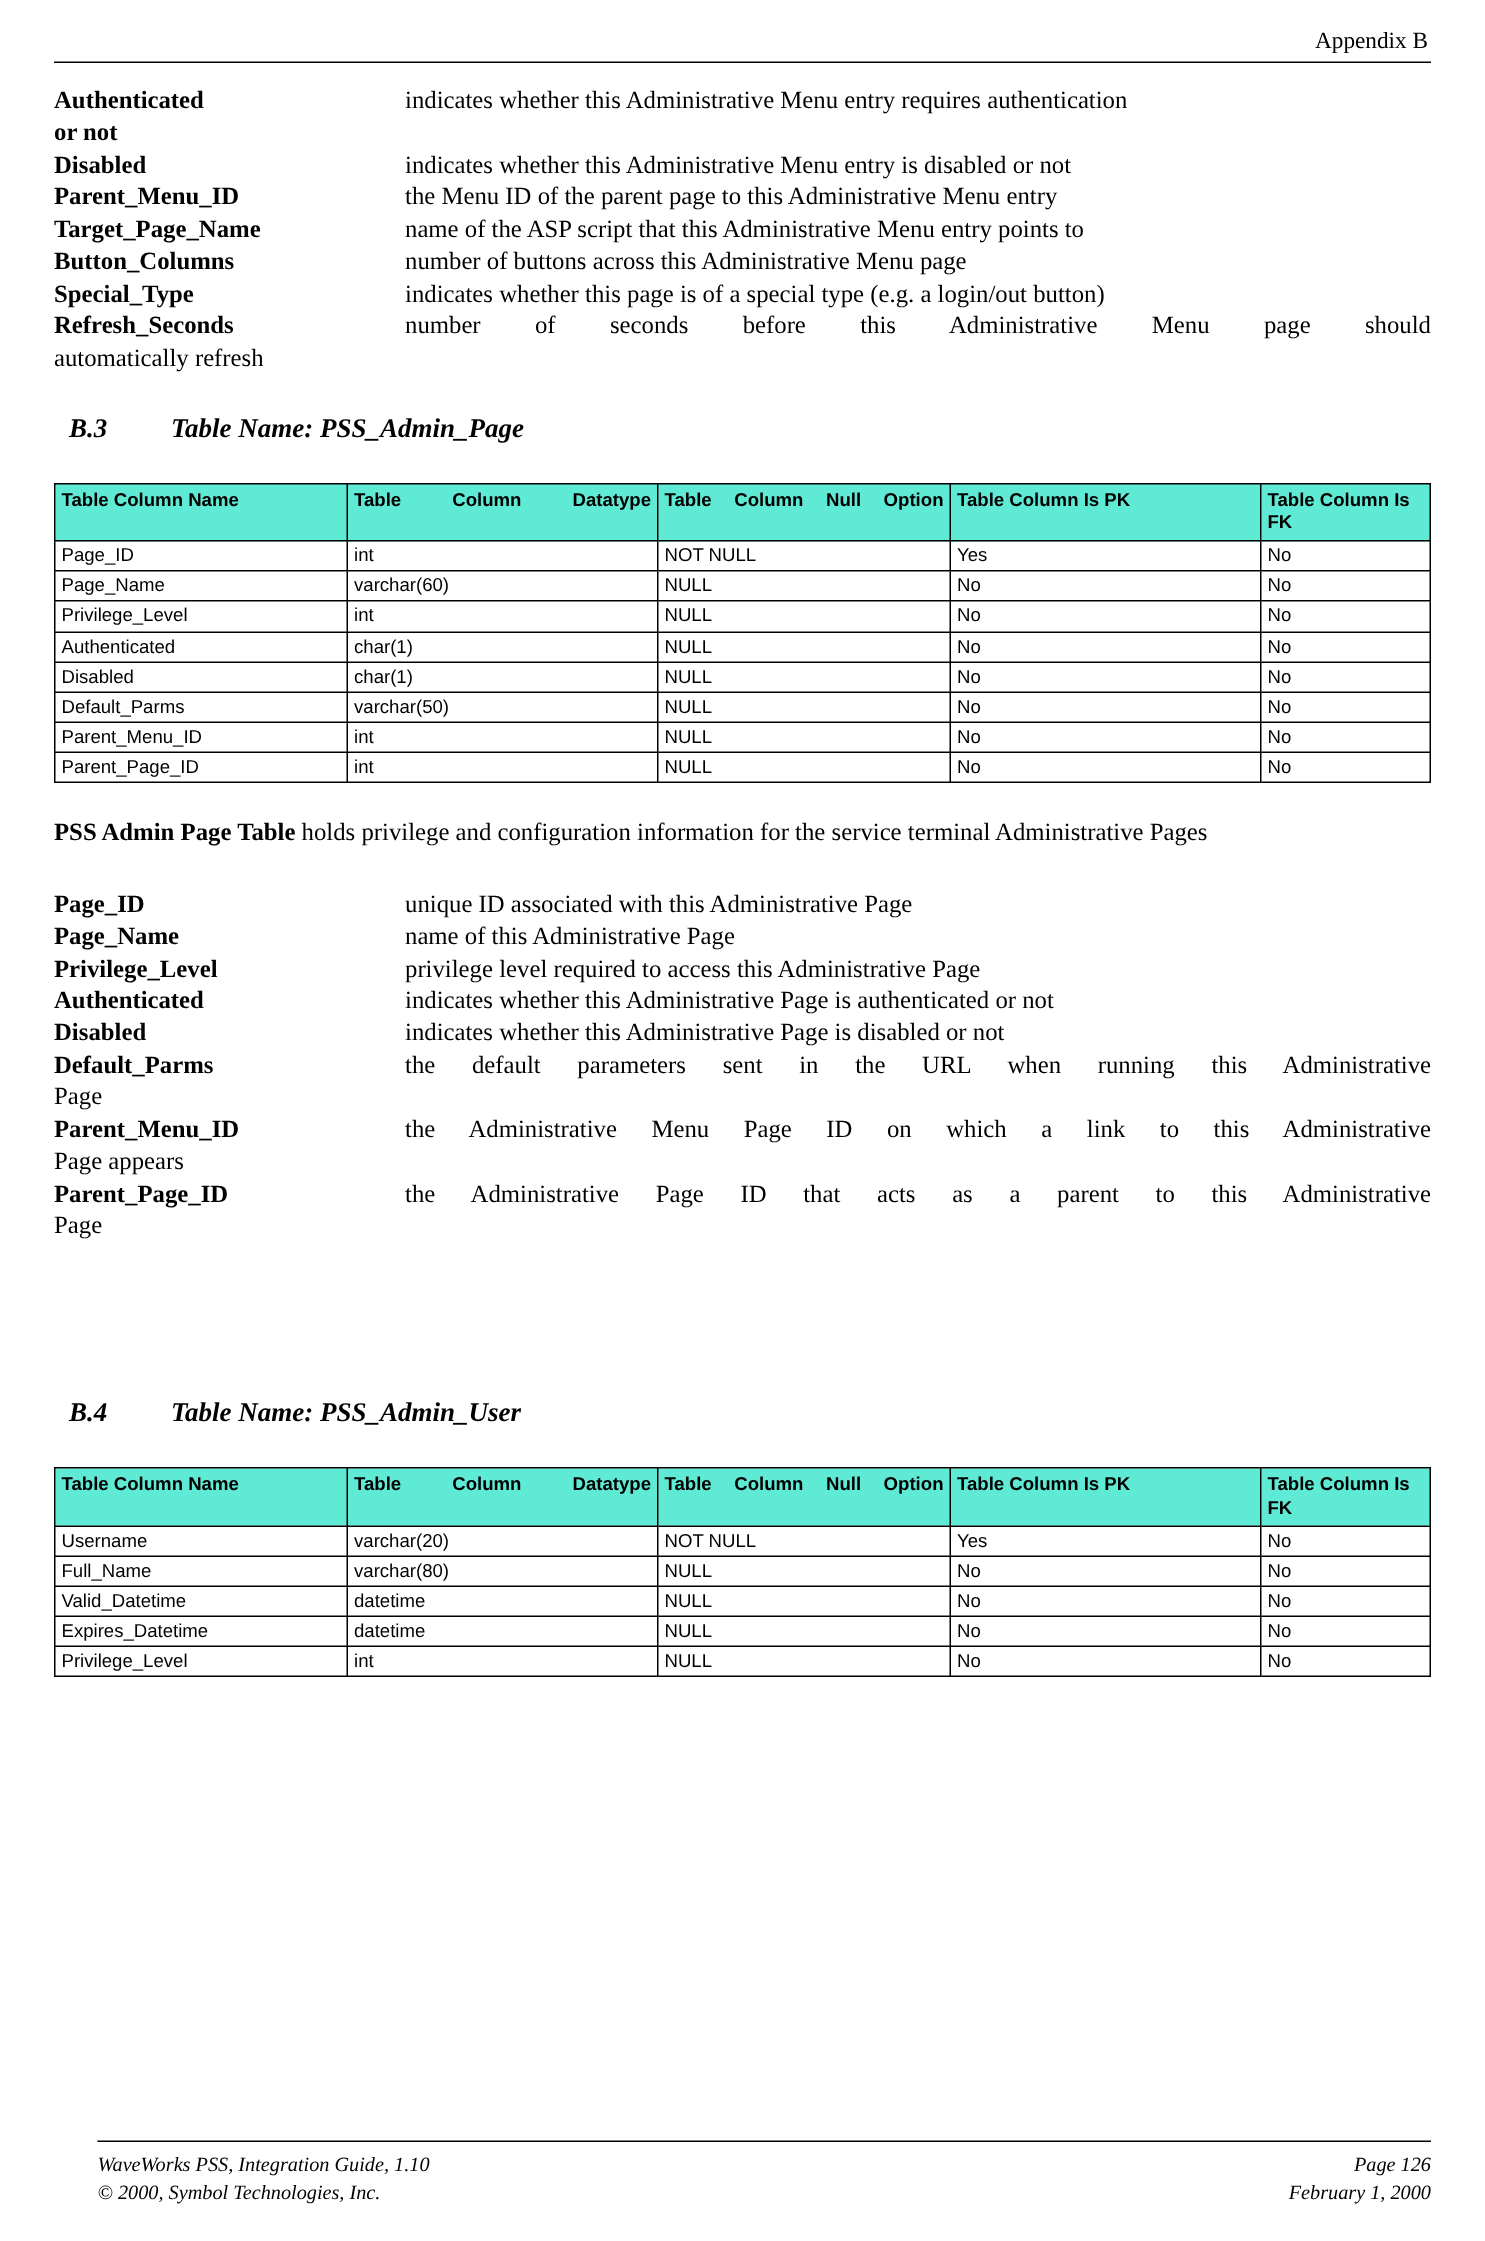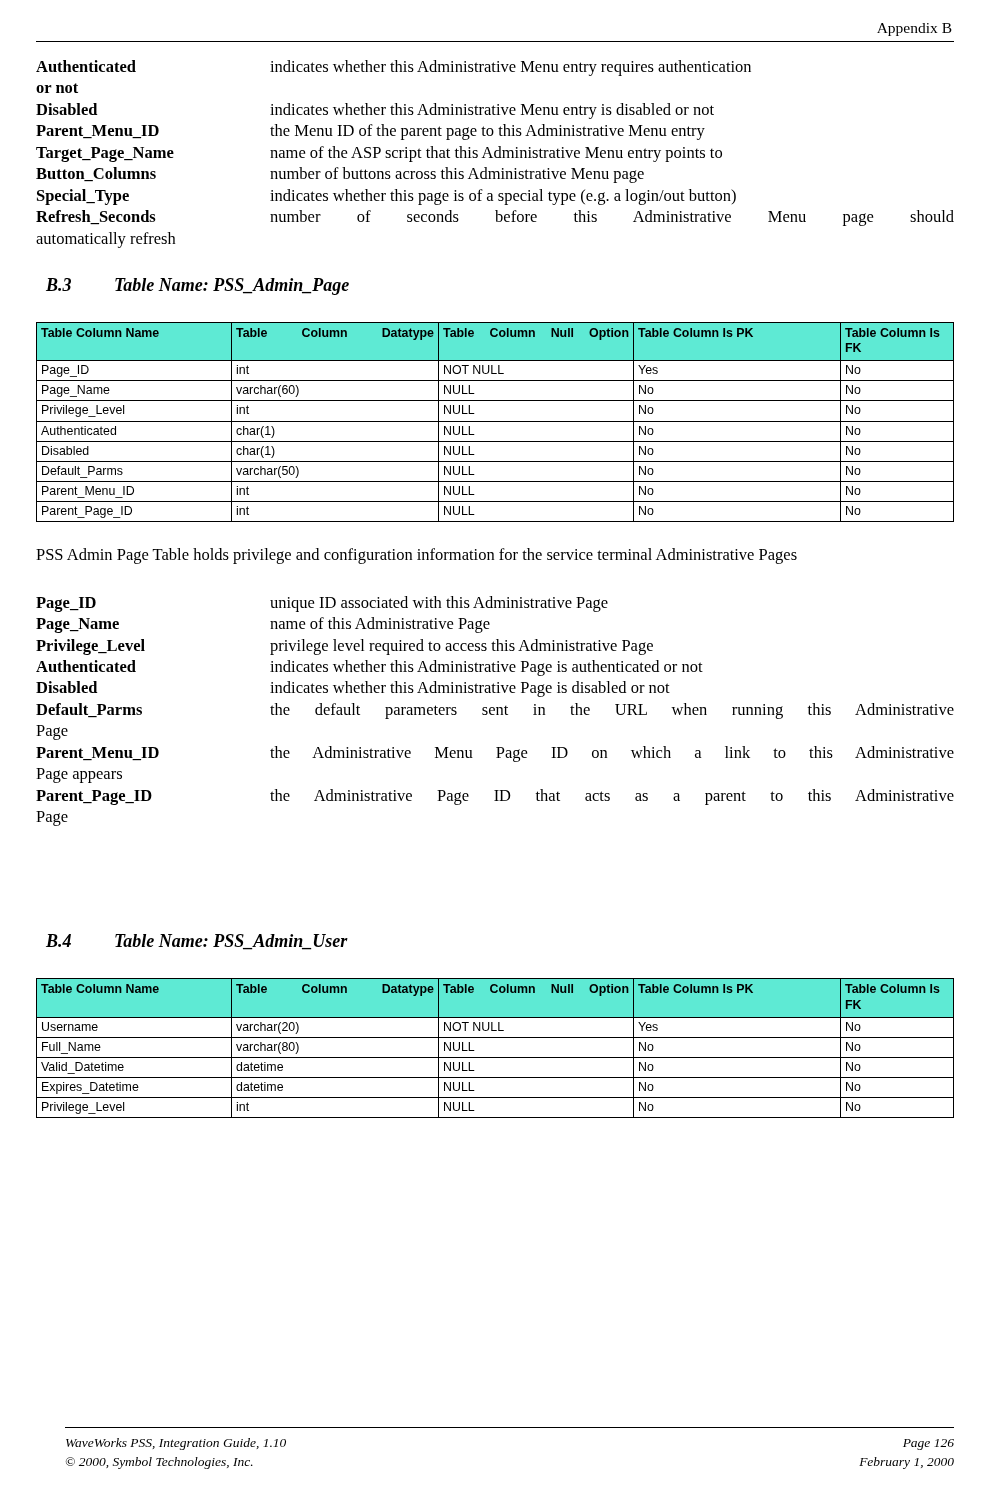--- a/index.html
+++ b/index.html
@@ -110,21 +110,21 @@
   .col1 { width: 198px; }
   .col2 { width: 186px; }
   .col3 { width: 198px; }
 
   .para {
     font-size: 16.5px;
     line-height: 1.30;
     text-align: justify;
     margin-top: 22px;
   }
-  .para b { font-weight: normal; }
+  .para b { font-weight: bold; }
 
   .deflist.spaced { margin-top: 26px; }
 
   .footer {
     position: absolute;
     left: 36px;
     right: 36px;
     bottom: 22px;
     margin-left: 29px;
   }

